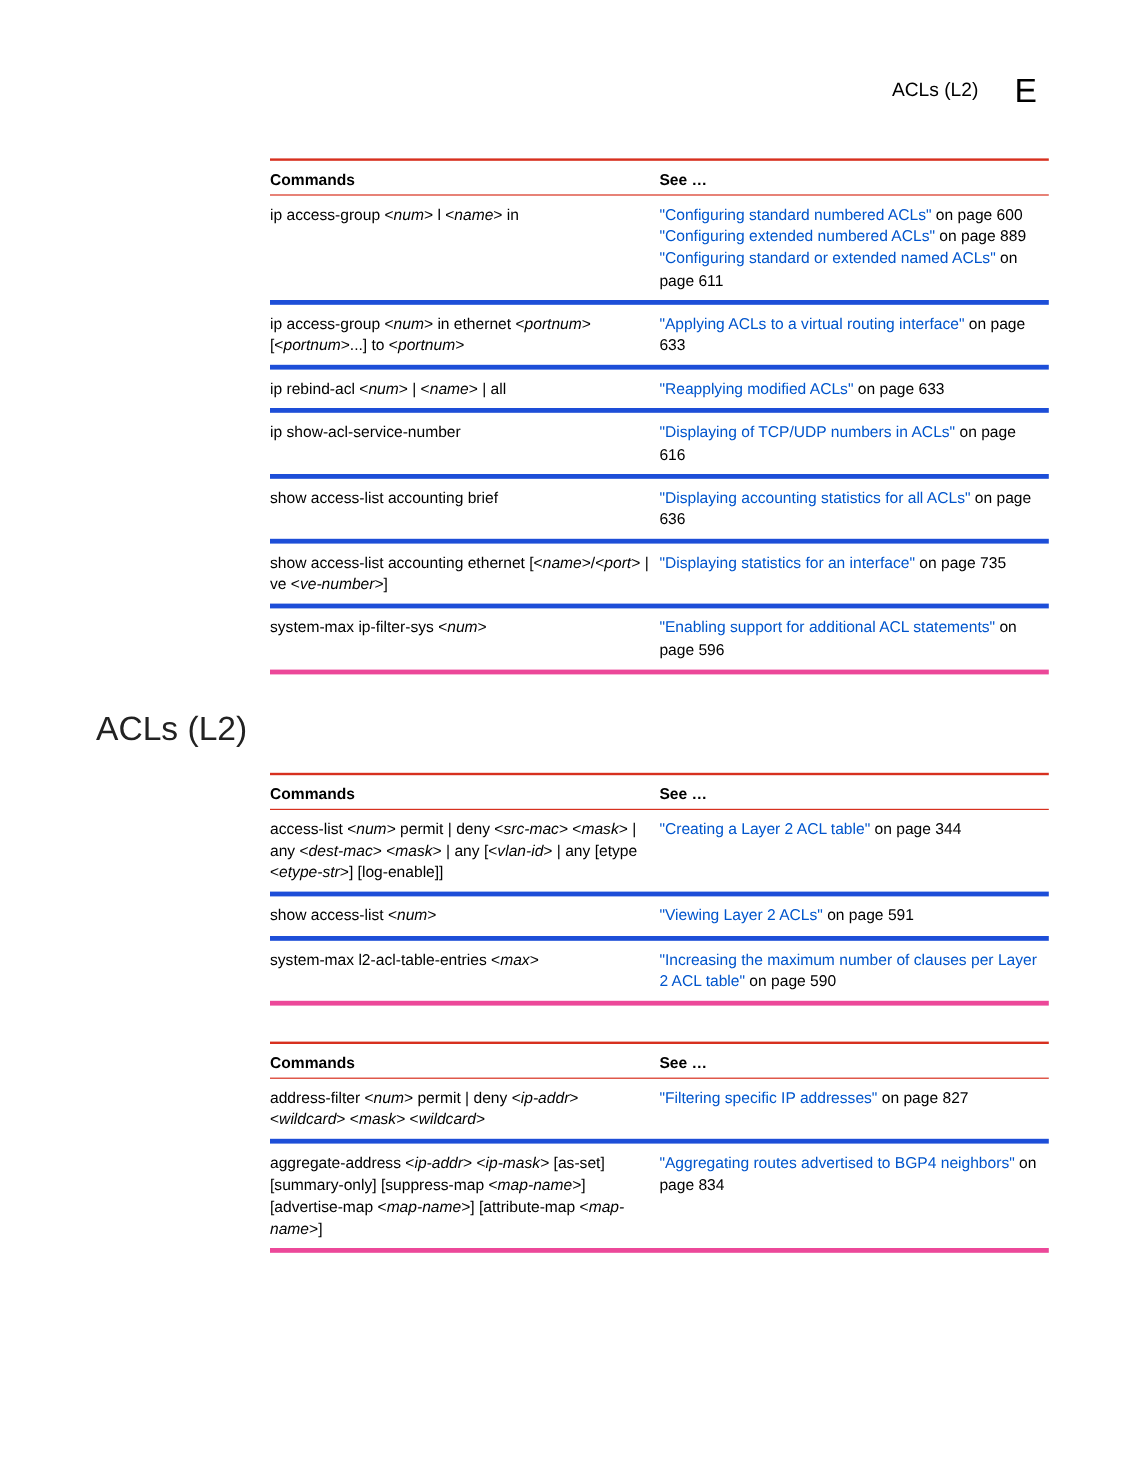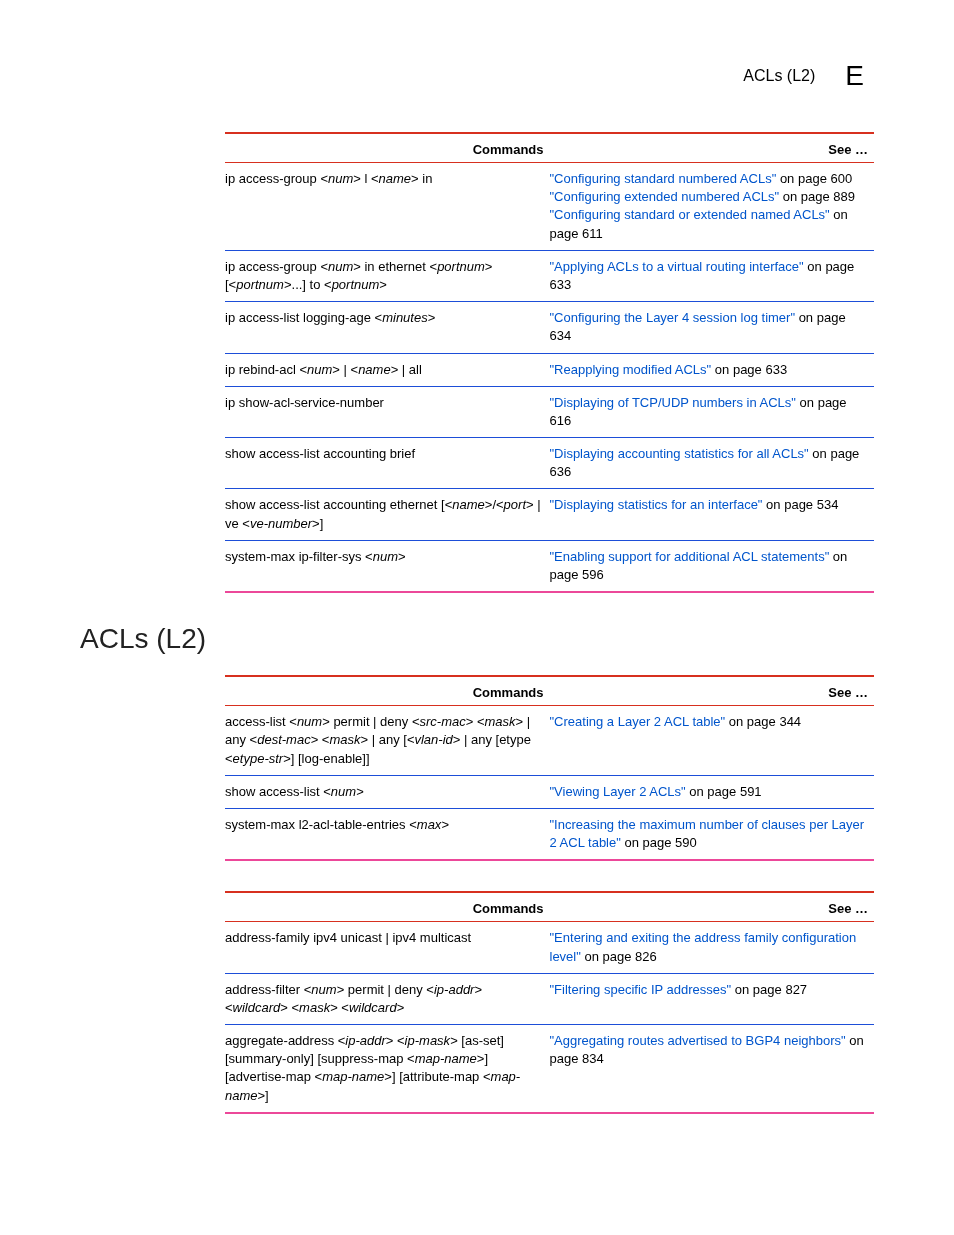--- a/index.html
+++ b/index.html
@@ -34,31 +34,31 @@
     width: 100%;
     border-collapse: collapse;
     font-size: 13px;
   }
   thead tr {
     border-top: 2px solid #d7301f;
     border-bottom: 1px solid #d7301f;
   }
   th {
     font-weight: bold;
-    text-align: right;
+    text-align: left;
     padding: 8px 6px 5px 0;
     vertical-align: top;
   }
   th:first-child { width: 50%; }
   th:last-child { width: 50%; }
   tbody tr {
-    border-bottom: 1px solid #1d4ed8;
+    border-bottom: 4px solid #1d4ed8;
   }
   tbody tr:last-child {
-    border-bottom: 2px solid #ec4899;
+    border-bottom: 4px solid #ec4899;
   }
   td {
     padding: 7px 6px 7px 0;
     vertical-align: top;
     line-height: 1.4;
   }
   .cmd-italic {
     font-style: italic;
   }
   .link {
@@ -92,38 +92,34 @@
       <tbody>
           <tr>
             <td><span>ip access-group &lt;</span><span class="cmd-italic">num</span><span>&gt; l &lt;</span><span class="cmd-italic">name</span><span>&gt; in</span></td>
             <td><span class="link">"Configuring standard numbered ACLs"</span><span> on page 600</span><br><span class="link">"Configuring extended numbered ACLs"</span><span> on page 889</span><br><span class="link">"Configuring standard or extended named ACLs"</span><span> on page 611</span></td>
           </tr>
           <tr>
             <td><span>ip access-group &lt;</span><span class="cmd-italic">num</span><span>&gt; in ethernet &lt;</span><span class="cmd-italic">portnum</span><span>&gt; [&lt;</span><span class="cmd-italic">portnum</span><span>&gt;...] to &lt;</span><span class="cmd-italic">portnum</span><span>&gt;</span></td>
             <td><span class="link">"Applying ACLs to a virtual routing interface"</span><span> on page 633</span></td>
           </tr>
           <tr>
-            <td><span>ip access-list logging-age &lt;</span><span class="cmd-italic">minutes</span><span>&gt;</span></td>
-            <td><span class="link">"Configuring the Layer 4 session log timer"</span><span> on page 634</span></td>
-          </tr>
-          <tr>
             <td><span>ip rebind-acl &lt;</span><span class="cmd-italic">num</span><span>&gt; | &lt;</span><span class="cmd-italic">name</span><span>&gt; | all</span></td>
             <td><span class="link">"Reapplying modified ACLs"</span><span> on page 633</span></td>
           </tr>
           <tr>
             <td><span>ip show-acl-service-number</span></td>
             <td><span class="link">"Displaying of TCP/UDP numbers in ACLs"</span><span> on page 616</span></td>
           </tr>
           <tr>
             <td><span>show access-list accounting brief</span></td>
             <td><span class="link">"Displaying accounting statistics for all ACLs"</span><span> on page 636</span></td>
           </tr>
           <tr>
             <td><span>show access-list accounting ethernet [&lt;</span><span class="cmd-italic">name</span><span>&gt;/&lt;</span><span class="cmd-italic">port</span><span>&gt; | ve &lt;</span><span class="cmd-italic">ve-number</span><span>&gt;]</span></td>
-            <td><span class="link">"Displaying statistics for an interface"</span><span> on page 534</span></td>
+            <td><span class="link">"Displaying statistics for an interface"</span><span> on page 735</span></td>
           </tr>
           <tr>
             <td><span>system-max ip-filter-sys &lt;</span><span class="cmd-italic">num</span><span>&gt;</span></td>
             <td><span class="link">"Enabling support for additional ACL statements"</span><span> on page 596</span></td>
           </tr>
         </tbody>
     </table>
   </div>
 
   <h1 class="section-heading">ACLs (L2)</h1>
@@ -157,24 +153,20 @@
   <div class="section-table">
     <table>
       <thead>
         <tr>
           <th>Commands</th>
           <th>See …</th>
         </tr>
       </thead>
       <tbody>
           <tr>
-            <td><span>address-family ipv4 unicast | ipv4 multicast</span></td>
-            <td><span class="link">"Entering and exiting the address family configuration level"</span><span> on page 826</span></td>
-          </tr>
-          <tr>
             <td><span>address-filter &lt;</span><span class="cmd-italic">num</span><span>&gt; permit | deny &lt;</span><span class="cmd-italic">ip-addr</span><span>&gt; &lt;</span><span class="cmd-italic">wildcard</span><span>&gt; &lt;</span><span class="cmd-italic">mask</span><span>&gt; &lt;</span><span class="cmd-italic">wildcard</span><span>&gt;</span></td>
             <td><span class="link">"Filtering specific IP addresses"</span><span> on page 827</span></td>
           </tr>
           <tr>
             <td><span>aggregate-address &lt;</span><span class="cmd-italic">ip-addr</span><span>&gt; &lt;</span><span class="cmd-italic">ip-mask</span><span>&gt; [as-set] [summary-only] [suppress-map &lt;</span><span class="cmd-italic">map-name</span><span>&gt;] [advertise-map &lt;</span><span class="cmd-italic">map-name</span><span>&gt;] [attribute-map &lt;</span><span class="cmd-italic">map-name</span><span>&gt;]</span></td>
             <td><span class="link">"Aggregating routes advertised to BGP4 neighbors"</span><span> on page 834</span></td>
           </tr>
         </tbody>
     </table>
   </div>

